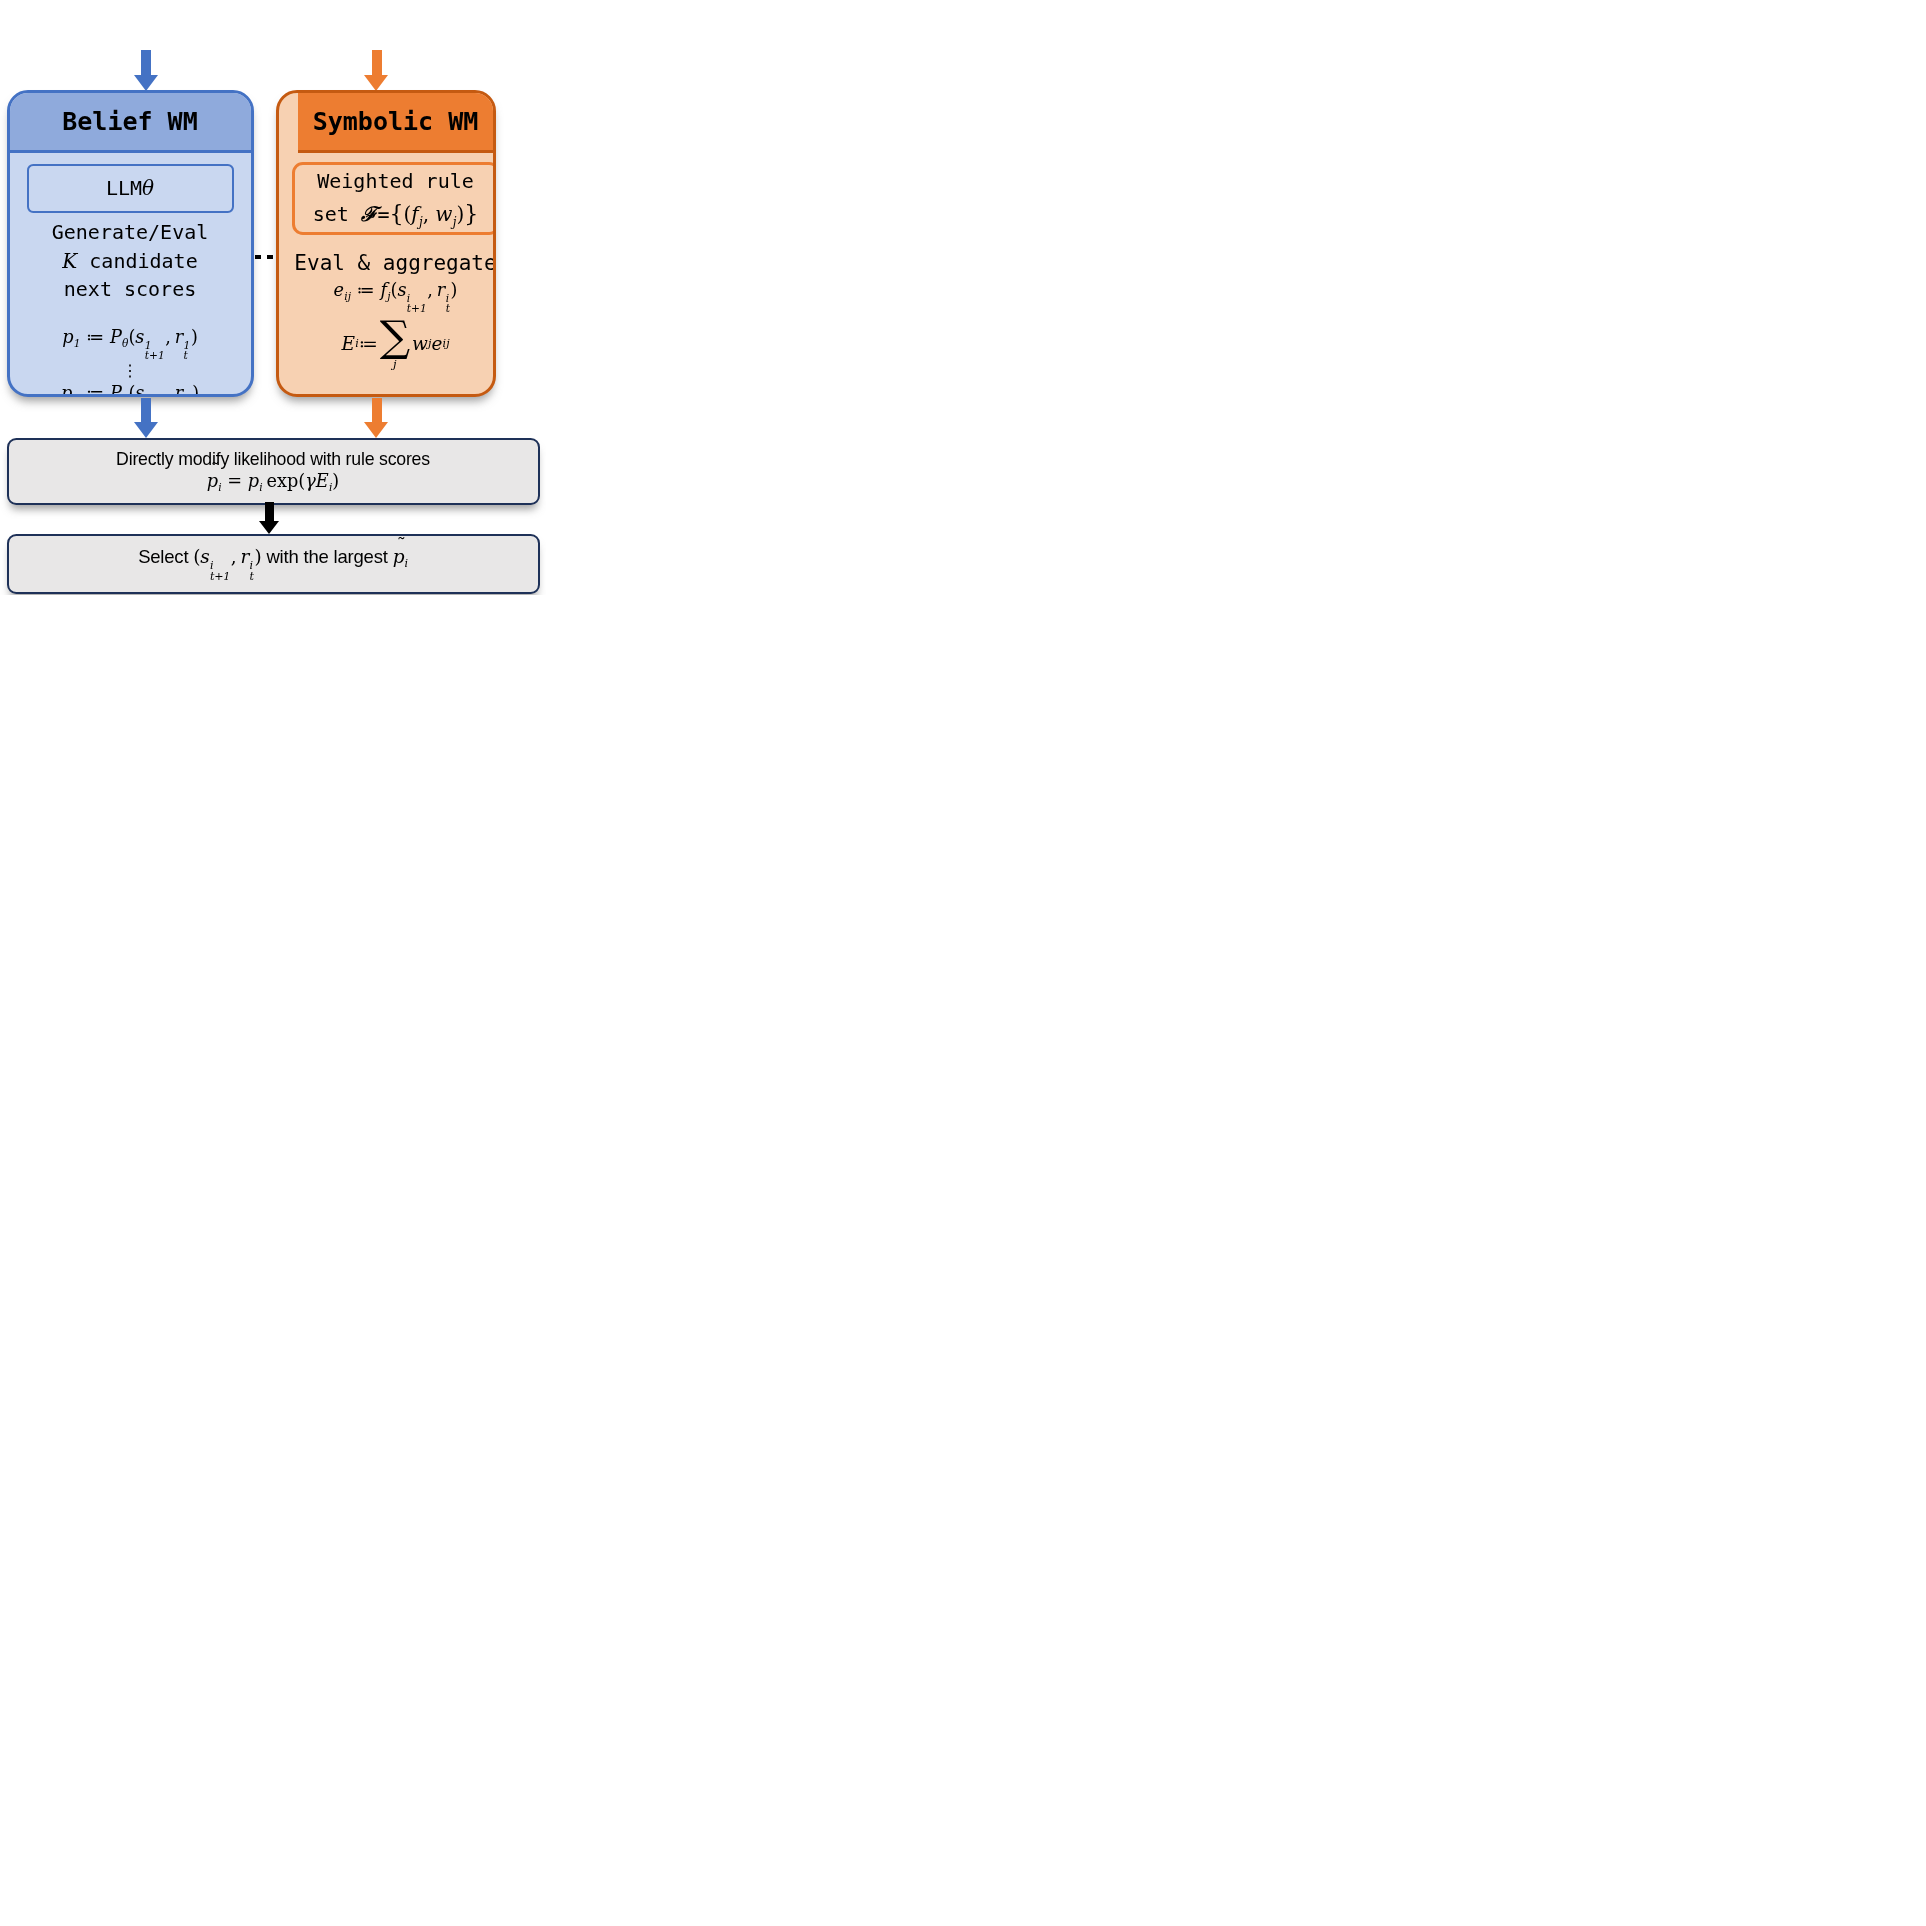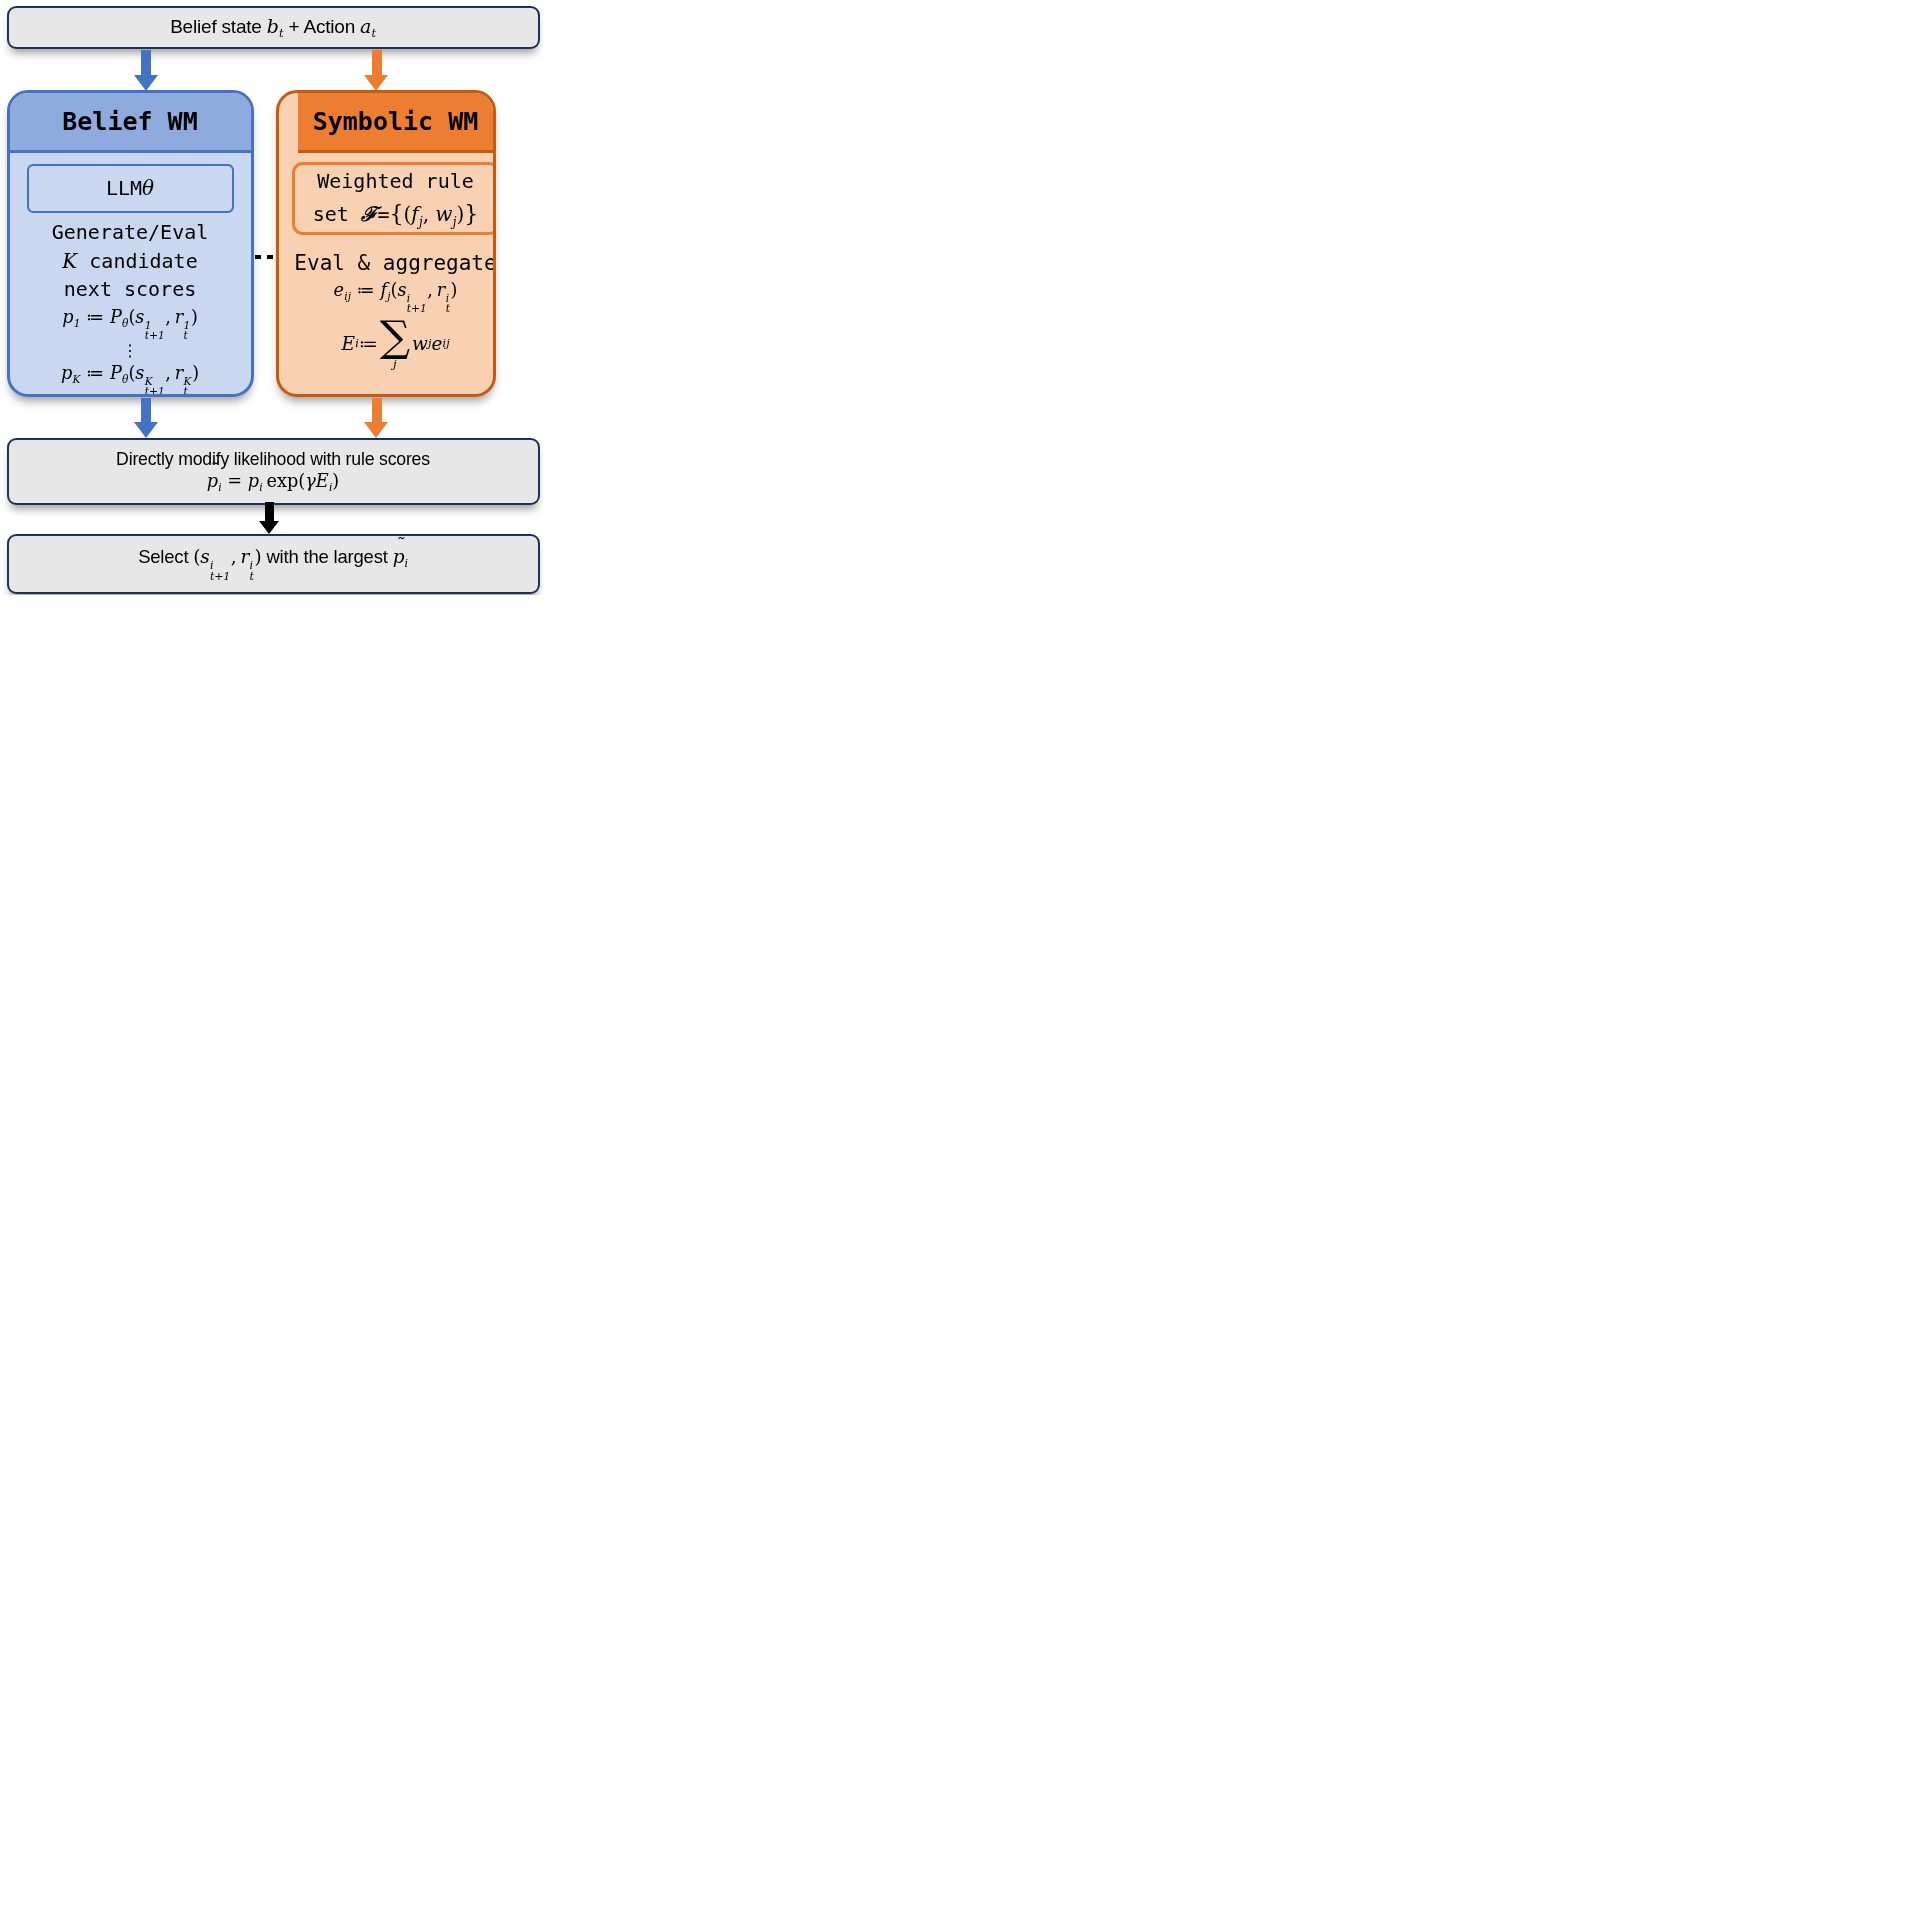--- a/index.html
+++ b/index.html
@@ -81,23 +81,20 @@
              background:repeating-linear-gradient(90deg,var(--arrow_black) 0 6.2px,transparent 6.2px 11.6px);}
   .chevron{position:absolute;left:275px;top:251px;width:11.6px;height:11.6px;
            border-top:4.2px solid var(--arrow_black);border-right:4.2px solid var(--arrow_black);
            transform:rotate(45deg);}
 </style>
 </head>
 <body>
 
 <div class="canvas">
 
-  <div class="gbox top-box">
-    <div class="sansline"><span>Belief state </span><span class="m">b</span><span class="m sub">t</span><span> + Action </span><span class="m">a</span><span class="m sub">t</span></div>
-  </div>
 
   <div class="arrow blue">
     <div class="shaft" style="left:141px;top:50px;width:10px;height:25.4px;"></div>
     <div class="head" style="left:134px;top:75px;"></div>
   </div>
   <div class="arrow orange">
     <div class="shaft" style="left:372px;top:50px;width:10px;height:25.4px;"></div>
     <div class="head" style="left:364px;top:75px;"></div>
   </div>
 
@@ -106,21 +103,21 @@
       <span>Belief WM</span>
     </div>
     <div class="wm-body">
       <div class="inner-box llm-box">
         <span>LLM </span>
           <span class="m">θ</span>
       </div>
       <div class="monoline" style="margin-top:5.4px;"><span>Generate/Eval</span></div>
       <div class="monoline"><span class="m">K</span><span> candidate</span></div>
       <div class="monoline"><span>next scores</span></div>
-      <div class="formula" style="margin-top:0;"><span>p</span><span class="sub">1</span><span class="mu"> ≔ </span><span>P</span><span class="sub">θ</span><span class="mu">(</span><span>s</span><span class="ss"><span>1</span><span>t+1</span></span><span class="mu">,</span><span class="gap"></span><span>r</span><span class="ss"><span>1</span><span>t</span></span><span class="mu">)</span></div>
+      <div class="formula" style="margin-top:20px;"><span>p</span><span class="sub">1</span><span class="mu"> ≔ </span><span>P</span><span class="sub">θ</span><span class="mu">(</span><span>s</span><span class="ss"><span>1</span><span>t+1</span></span><span class="mu">,</span><span class="gap"></span><span>r</span><span class="ss"><span>1</span><span>t</span></span><span class="mu">)</span></div>
       <div class="vdots">⋮</div>
       <div class="formula"><span>p</span><span class="sub">K</span><span class="mu"> ≔ </span><span>P</span><span class="sub">θ</span><span class="mu">(</span><span>s</span><span class="ss"><span>K</span><span>t+1</span></span><span class="mu">,</span><span class="gap"></span><span>r</span><span class="ss"><span>K</span><span>t</span></span><span class="mu">)</span></div>
     </div>
   </div>
 
   <div class="dash-line"></div>
   <div class="chevron"></div>
 
   <div class="wm symbolic">
     <div class="wm-header">

